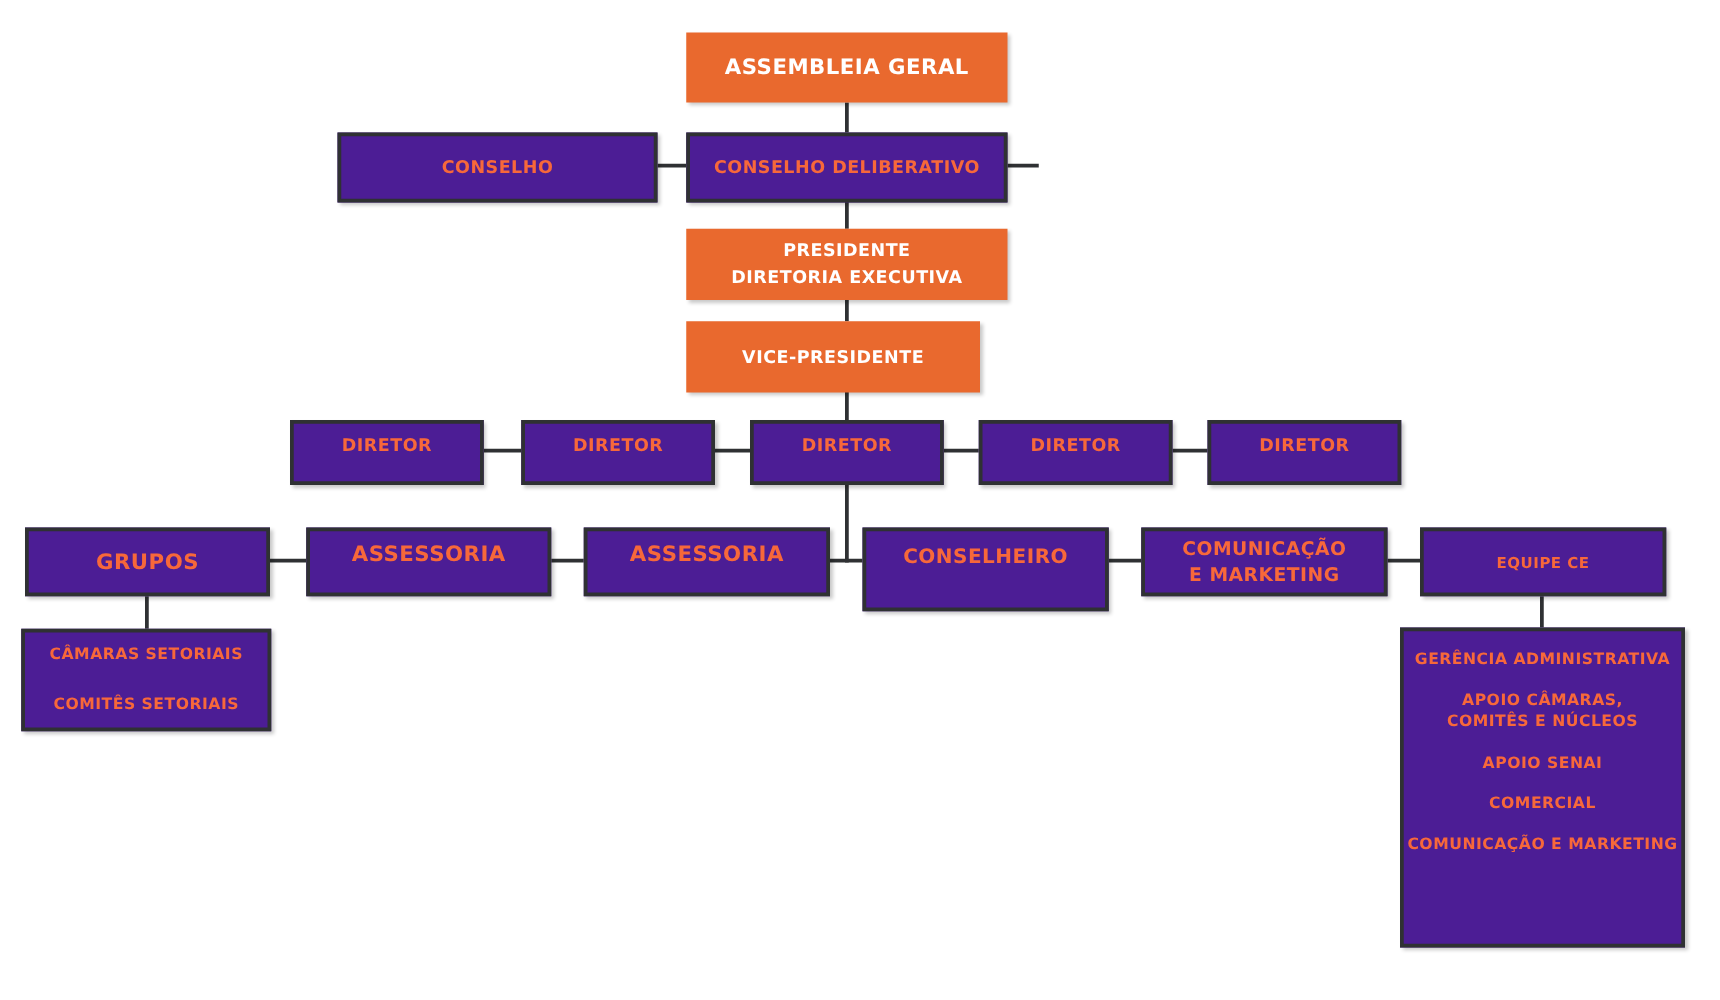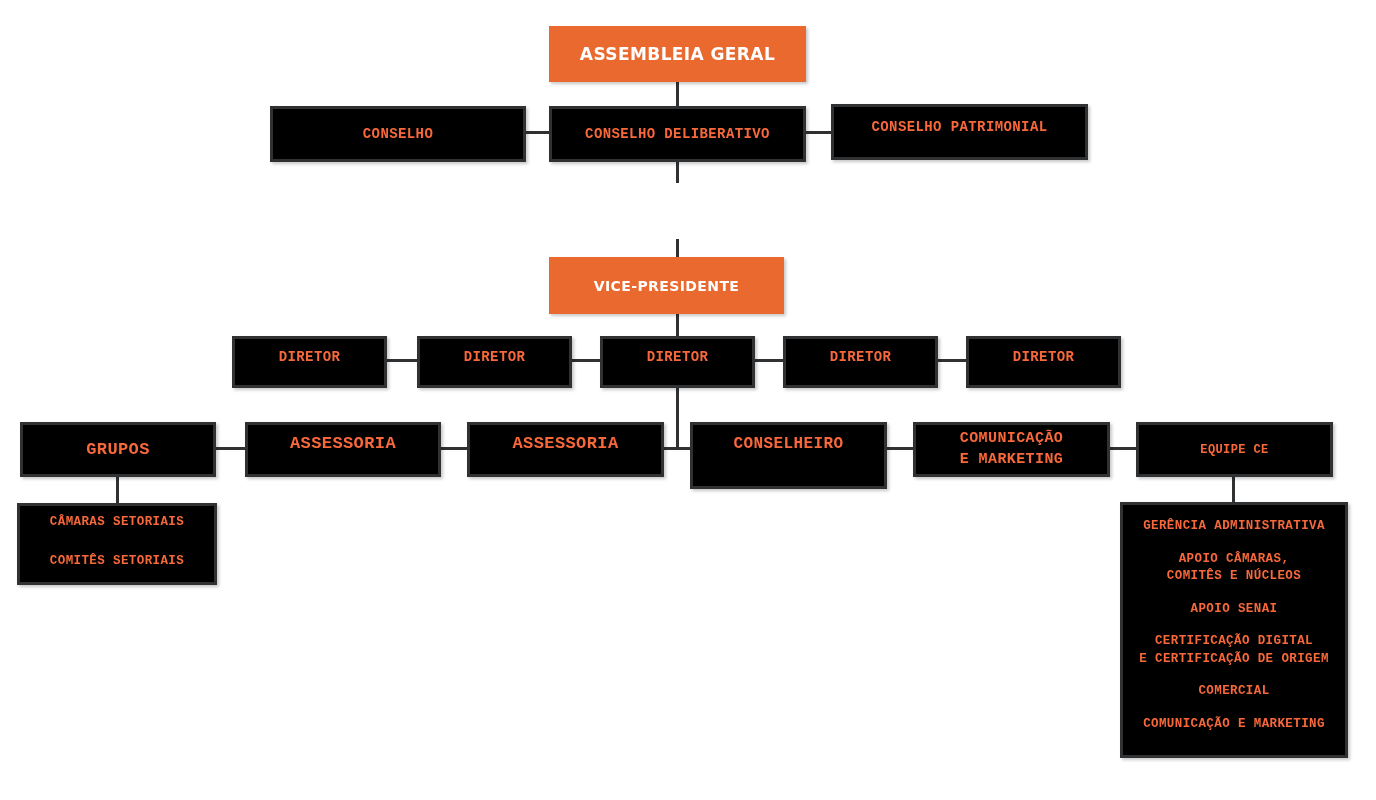--- a/index.html
+++ b/index.html
@@ -17,24 +17,23 @@
     display: flex;
     flex-direction: column;
     align-items: center;
     justify-content: center;
     text-align: center;
     font-weight: bold;
     letter-spacing: 0.4px;
     box-shadow: 2px 2px 3px rgba(0,0,0,0.22);
   }
   .node.white {
-    background: #000000;
+    background: #4c1d95;
     border: 3px solid var(--line, #2f3133);
     color: var(--orange-text, #f7683a);
-    font-family: Liberation Mono, monospace;
   }
   .node.orange {
     background: var(--orange-fill, #e9692e);
     color: #ffffff;
   }
   .node.align-top { justify-content: flex-start; }
   .node span { display: block; }
   .line { position: absolute; background: var(--line, #2f3133); }
   .line.v { width: 3px; }
   .line.h { height: 3px; }
@@ -70,24 +69,25 @@
   <div class="node orange" style="left:549px;top:26px;width:257px;height:56px;font-size:17px">
     <span>ASSEMBLEIA GERAL</span>
   </div>
 
   <div class="node white" style="left:270px;top:106px;width:256px;height:56px;font-size:14px">
     <span>CONSELHO</span>
   </div>
   <div class="node white" style="left:549px;top:106px;width:257px;height:56px;font-size:14px">
     <span>CONSELHO DELIBERATIVO</span>
   </div>
-  <div class="node white align-top" style="left:831px;top:104px;width:257px;height:56px;font-size:14px;padding-top:12px">
-    <span>CONSELHO PATRIMONIAL</span>
+
+  <div class="node orange two-line" style="left:549px;top:183px;width:257px;height:57px;font-size:14px">
+    <span>PRESIDENTE</span>
+    <span>DIRETORIA EXECUTIVA</span>
   </div>
-
   <div class="node orange" style="left:549px;top:257px;width:235px;height:57px;font-size:14px">
     <span>VICE-PRESIDENTE</span>
   </div>
 
   <div class="node white align-top" style="left:232px;top:336px;width:155px;height:52px;font-size:14px;padding-top:10px">
     <span>DIRETOR</span>
   </div>
   <div class="node white align-top" style="left:417px;top:336px;width:155px;height:52px;font-size:14px;padding-top:10px">
     <span>DIRETOR</span>
   </div>
@@ -131,24 +131,20 @@
       <span>GERÊNCIA ADMINISTRATIVA</span>
     </div>
     <div class="sub-item">
       <span>APOIO CÂMARAS,</span>
       <span>COMITÊS E NÚCLEOS</span>
     </div>
     <div class="sub-item">
       <span>APOIO SENAI</span>
     </div>
     <div class="sub-item">
-      <span>CERTIFICAÇÃO DIGITAL</span>
-      <span>E CERTIFICAÇÃO DE ORIGEM</span>
-    </div>
-    <div class="sub-item">
       <span>COMERCIAL</span>
     </div>
     <div class="sub-item">
       <span>COMUNICAÇÃO E MARKETING</span>
     </div>
   </div>
 
 </div>
 
 </body></html>

